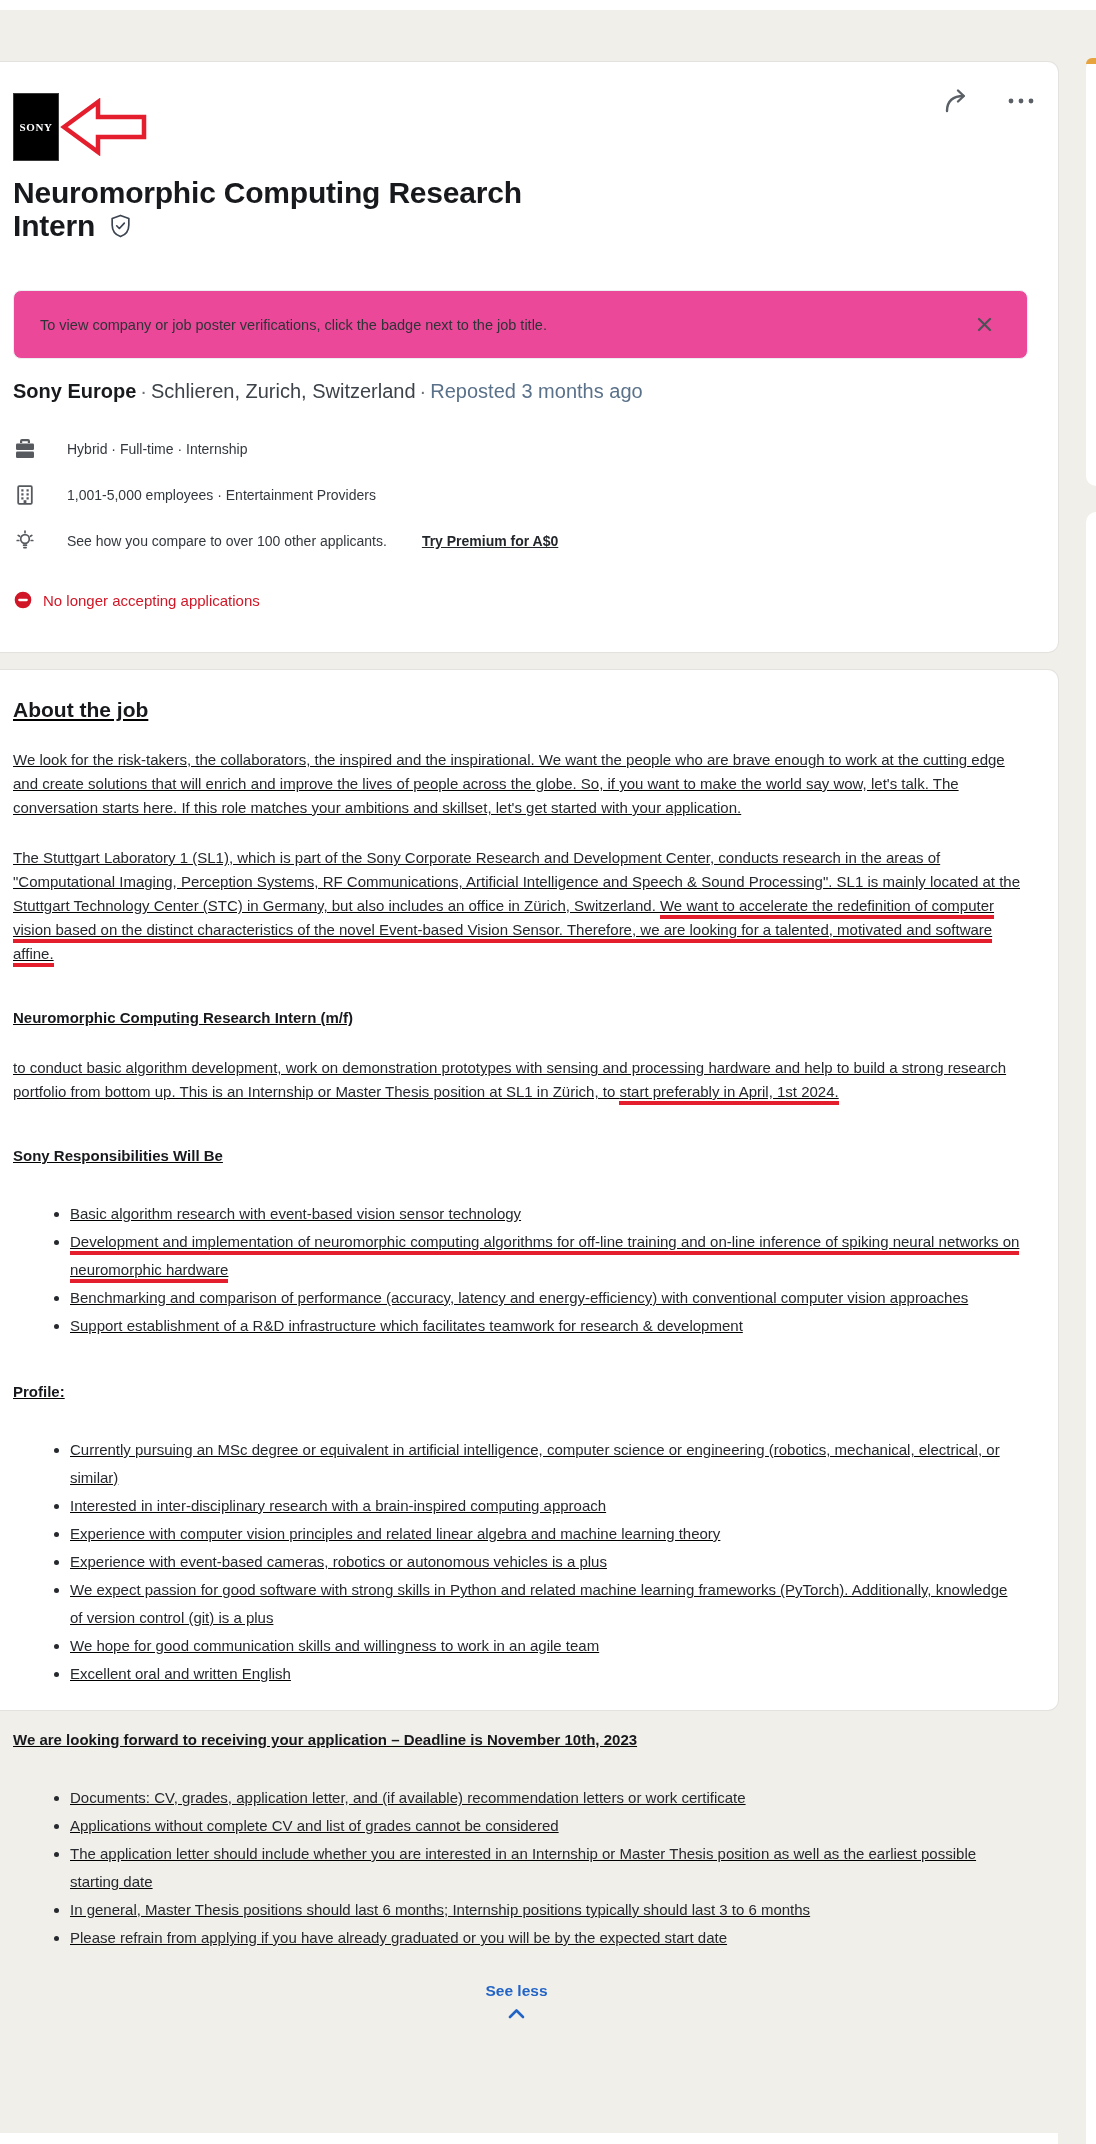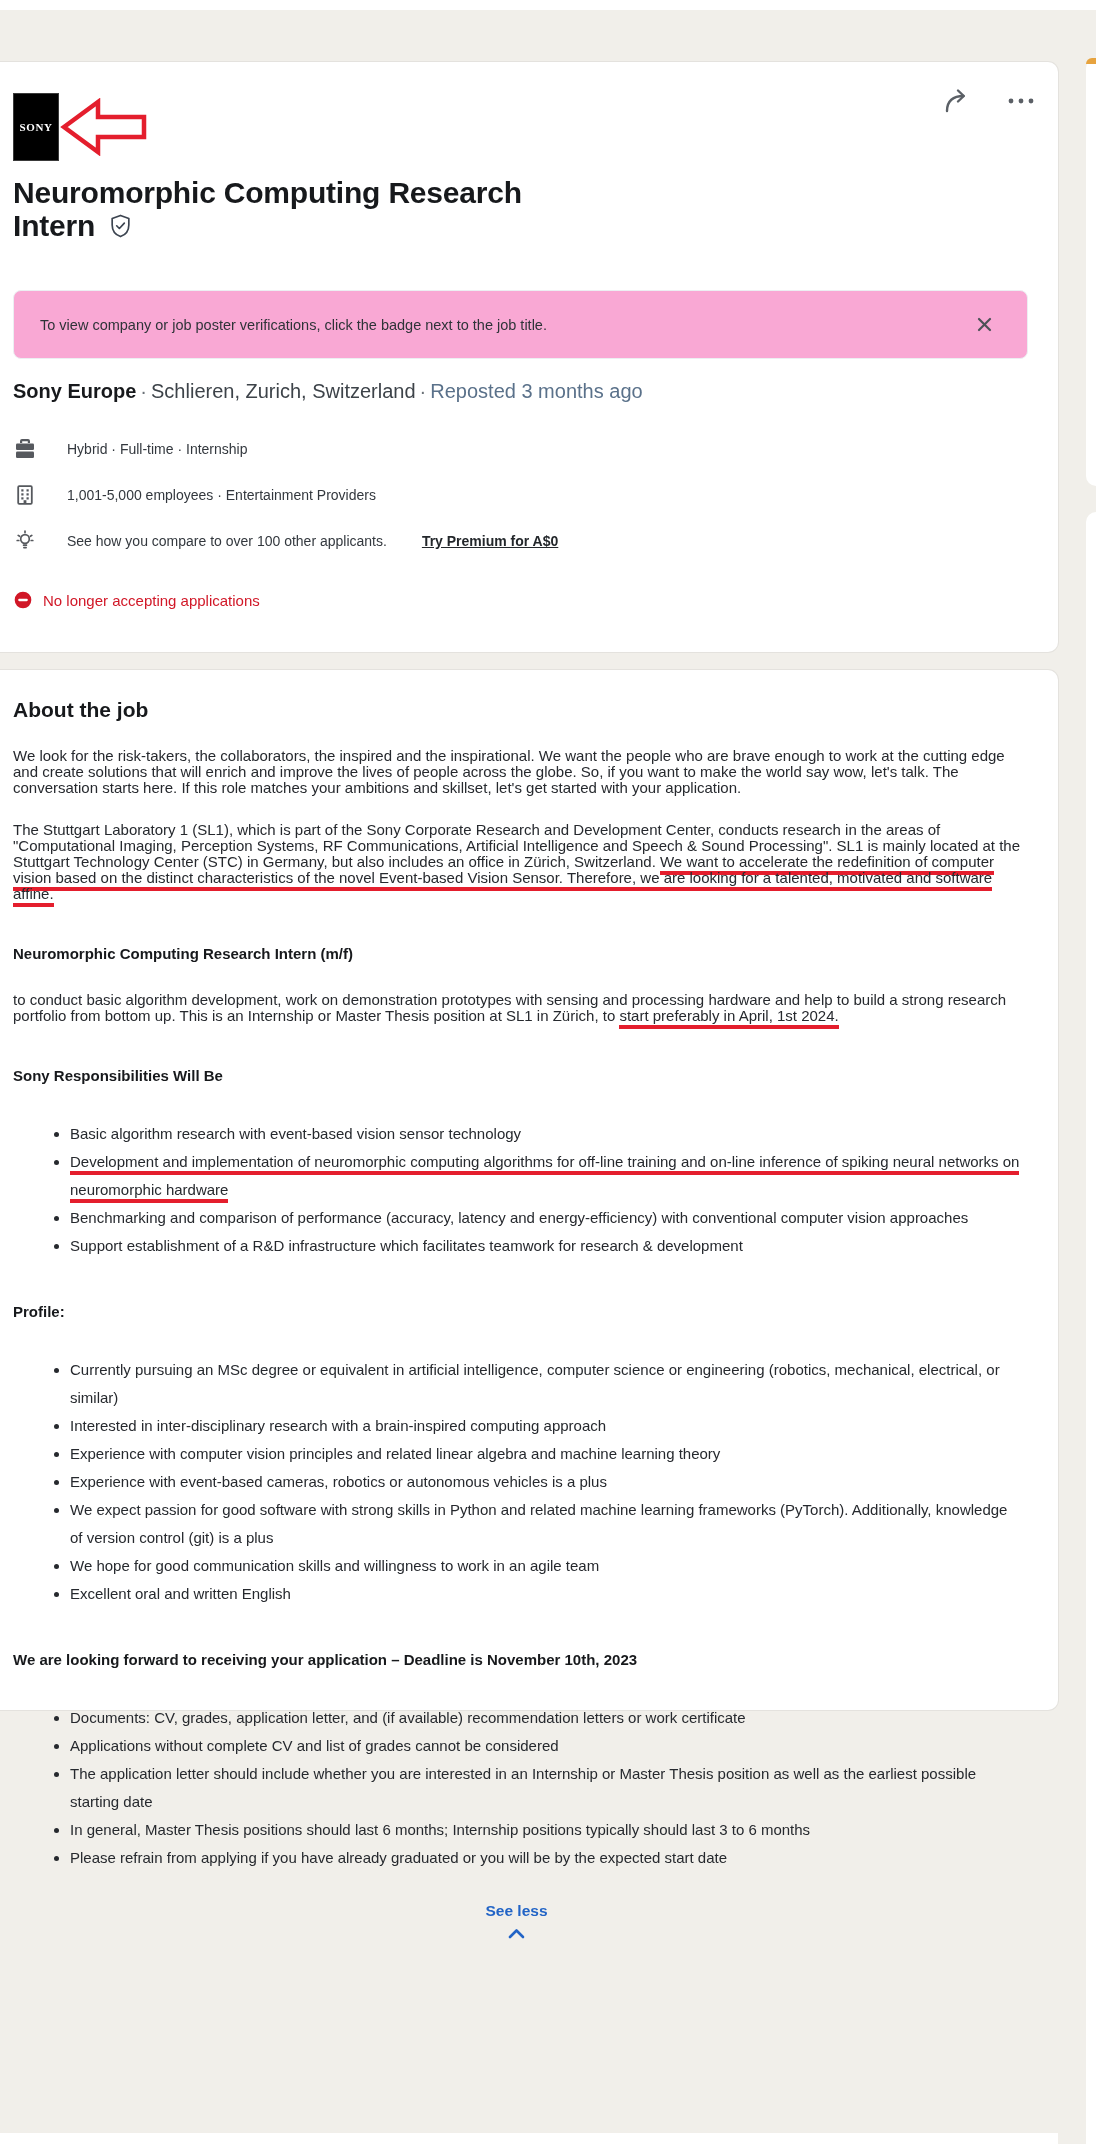--- a/index.html
+++ b/index.html
@@ -1,52 +1,52 @@
 <!DOCTYPE html>
 <html><head>
 <meta charset="utf-8">
 <style>
   html,body{margin:0;padding:0;}
   body{font-family:"Liberation Sans", sans-serif; background:#ffffff;}
   .stage{position:relative;width:1096px;height:2144px;background:#f1efea;overflow:hidden;}
   .topstrip{position:absolute;left:0;top:0;width:1096px;height:10px;background:#ffffff;}
   .card{position:absolute;background:#ffffff;box-shadow:0 0 0 1px rgba(0,0,0,0.05);}
   .card1{left:0;top:62px;width:1058px;height:590px;border-radius:0 10px 10px 0;}
-  .card2{left:0;top:670px;width:1058px;height:1040px;border-radius:0 10px 10px 0;box-sizing:border-box;padding:0 38px 0 13px;}
+  .card2{left:0;top:670px;width:1058px;height:1040px;border-radius:0 10px 10px 0;box-sizing:border-box;padding:0 38px 0 13px;text-decoration:underline;}
   .bottom-sliver{position:absolute;left:0;top:2133px;width:1058px;height:11px;background:#ffffff;}
   .rail{position:absolute;background:#ffffff;}
   .rail1{left:1086px;top:58px;width:10px;height:428px;border-radius:10px 0 0 10px;}
   .rail2{left:1086px;top:512px;width:10px;height:1632px;border-radius:10px 0 0 0;}
   .rail-accent{position:absolute;left:1086px;top:58px;width:10px;height:6px;background:#e7a33e;border-radius:10px 0 0 0;}
 
   
   .logo{position:absolute;left:13px;top:31px;width:44px;height:66px;background:#000000;color:#ffffff;
         display:flex;align-items:center;justify-content:center;border:1px solid #3a3a3a;}
   .logo span{font-family:"Liberation Serif", serif;font-weight:bold;font-size:11px;letter-spacing:0.6px;}
   .annot-arrow{position:absolute;left:60px;top:36px;}
   .actions{position:absolute;right:20px;top:22px;display:flex;gap:30px;align-items:center;}
   .icon-btn{width:34px;height:34px;display:flex;align-items:center;justify-content:center;cursor:pointer;}
   .title{position:absolute;left:13px;top:114px;font-size:30px;line-height:33px;font-weight:700;color:#17191c;letter-spacing:-0.2px;}
   .title .t2{display:flex;align-items:center;gap:12px;}
-  .banner{position:absolute;left:13px;top:228px;width:1015px;height:69px;background:#f9a8d4;border:1px solid #eceff2;
+  .banner{position:absolute;left:13px;top:228px;width:1015px;height:69px;background:#ec4899;border:1px solid #eceff2;
           border-radius:8px;box-sizing:border-box;display:flex;align-items:center;padding:0 26px;}
   .banner .txt{font-size:14.5px;color:#2e3338;flex:1;}
   .company-line{position:absolute;left:13px;top:318px;font-size:20px;color:#3d4349;}
   .company-line b{color:#17191c;}
   .company-line .sep{color:#6b7177;padding:0 4px;}
   .company-line .reposted{color:#5a718a;}
   .details{position:absolute;left:13px;top:372px;}
   .drow{display:flex;align-items:center;gap:30px;height:30px;margin-bottom:16px;font-size:14px;color:#33383e;}
   .drow .ic{width:24px;height:24px;flex:0 0 24px;display:flex;align-items:center;justify-content:center;}
   .premium-link{font-weight:700;text-decoration:underline;color:#23272b;margin-left:5px;cursor:pointer;}
   .status{position:absolute;left:13px;top:528px;display:flex;align-items:center;gap:10px;font-size:15px;color:#d11727;}
 
   
   .about-h{margin:28px 0 0;font-size:21px;font-weight:700;color:#17191c;}
-  .card2 p{margin:26px 0 0;font-size:15px;line-height:16px;color:#26292e;}
+  .card2 p{margin:26px 0 0;font-size:15px;line-height:24px;color:#26292e;}
   .bold-line{margin:40px 0 0;font-size:15px;line-height:24px;font-weight:700;color:#17191c;}
   .card2 ul{margin:32px 0 0;padding:0 0 0 57px;}
   .card2 li{font-size:15px;line-height:28px;color:#26292e;}
   .rl{border-bottom:4px solid #e41e2d;padding-bottom:1px;}
   .see-less{margin:30px 0 0;text-align:center;}
   .see-less .lbl{display:inline-flex;align-items:center;gap:8px;font-size:15.5px;font-weight:700;color:#2264c6;cursor:pointer;flex-direction:column;}
 </style>
 </head>
 <body>
 

